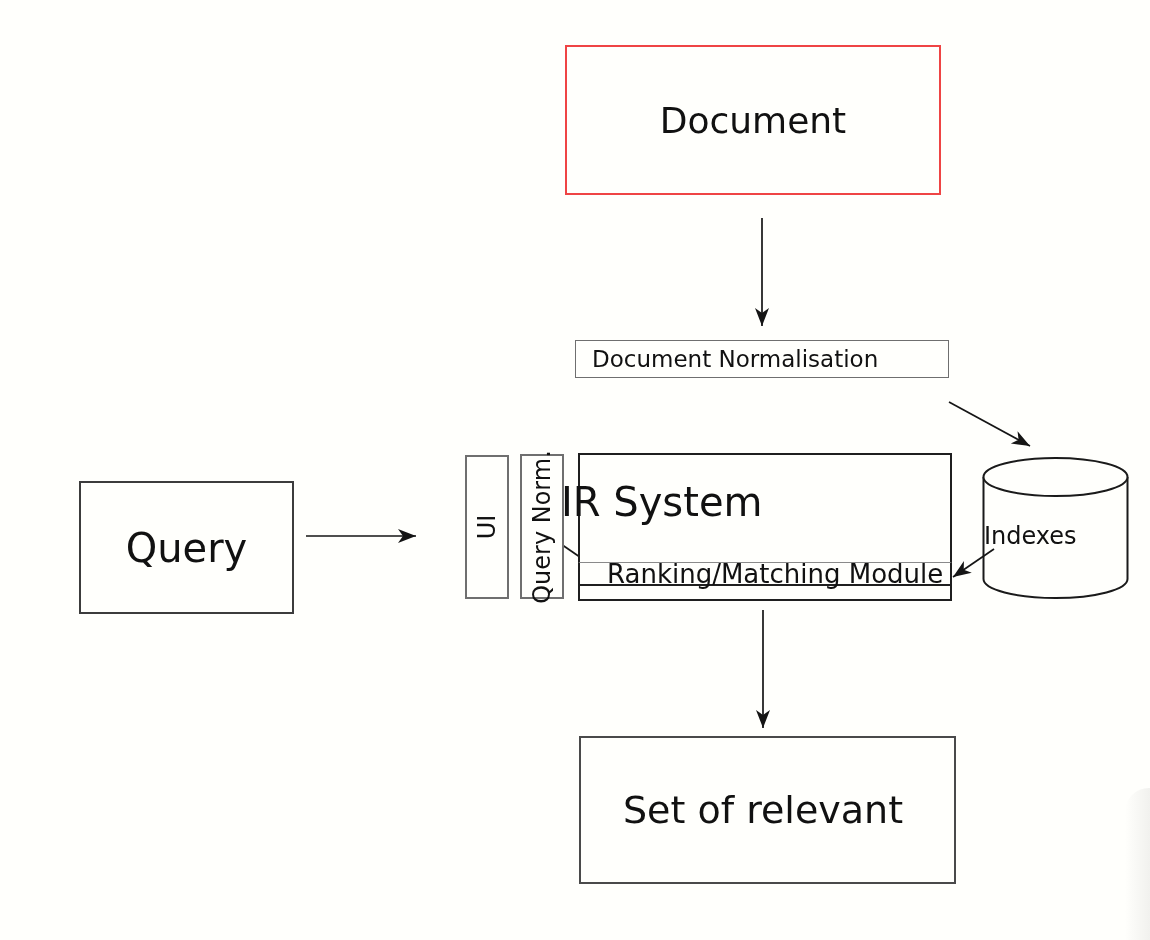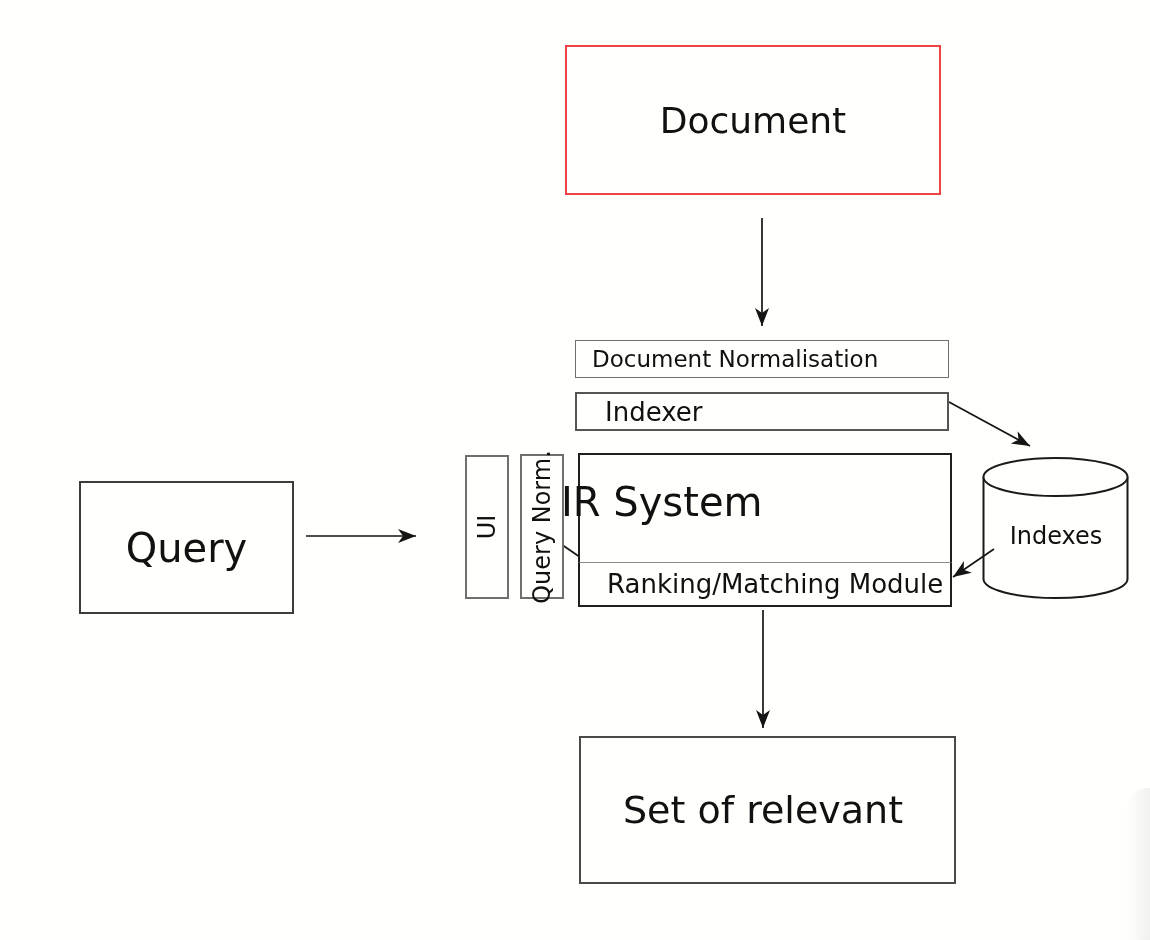--- a/index.html
+++ b/index.html
@@ -49,21 +49,21 @@
     align-items: flex-start;
     justify-content: flex-start;
   }
   .ir-label {
     margin-top: 24px;
     font-size: 40px;
     transform: translateX(-19px);
     white-space: nowrap;
   }
   .box-ranking {
-    left: 578px; top: 562px; width: 374px; height: 45px;
+    left: 578px; top: 562px; width: 374px; height: 24px;
     border: 2px solid #1f1f1f;
     border-top: 1px solid #8a8a8a;
     font-size: 26px;
     padding-left: 27px;
   }
   .box-set {
     left: 579px; top: 736px; width: 377px; height: 148px;
     border: 2px solid #4a4a4a;
     font-size: 38px;
     line-height: 50px;
@@ -91,21 +91,20 @@
   .box-qn   { left: 520px; top: 454px; width: 44px; height: 145px; }
   .vtext {
     transform: rotate(-90deg);
     white-space: nowrap;
     font-size: 24px;
   }
   
   .indexes-label {
     left: 984px; top: 522px; width: 144px; height: 28px;
     background: transparent;
-    justify-content: center;
     font-size: 24px;
   }
   .multiline { display: block; text-align: inherit; }
   
   svg.overlay {
     position: absolute;
     inset: 0;
     pointer-events: none;
   }
   
@@ -145,23 +144,20 @@
   <div class="node box-doc-collection">
     <div>
       <span class="multiline">Document</span>
     </div>
   </div>
 
   <div class="node box-doc-norm">
     <span>Document Normalisation</span>
   </div>
 
-  <div class="node box-indexer">
-    <span>Indexer</span>
-  </div>
 
   <div class="node box-ir-system">
     <span class="ir-label">IR System</span>
   </div>
 
   <div class="node box-ranking">
     <span>Ranking/Matching Module</span>
   </div>
 
   <div class="node vbox box-ui">

